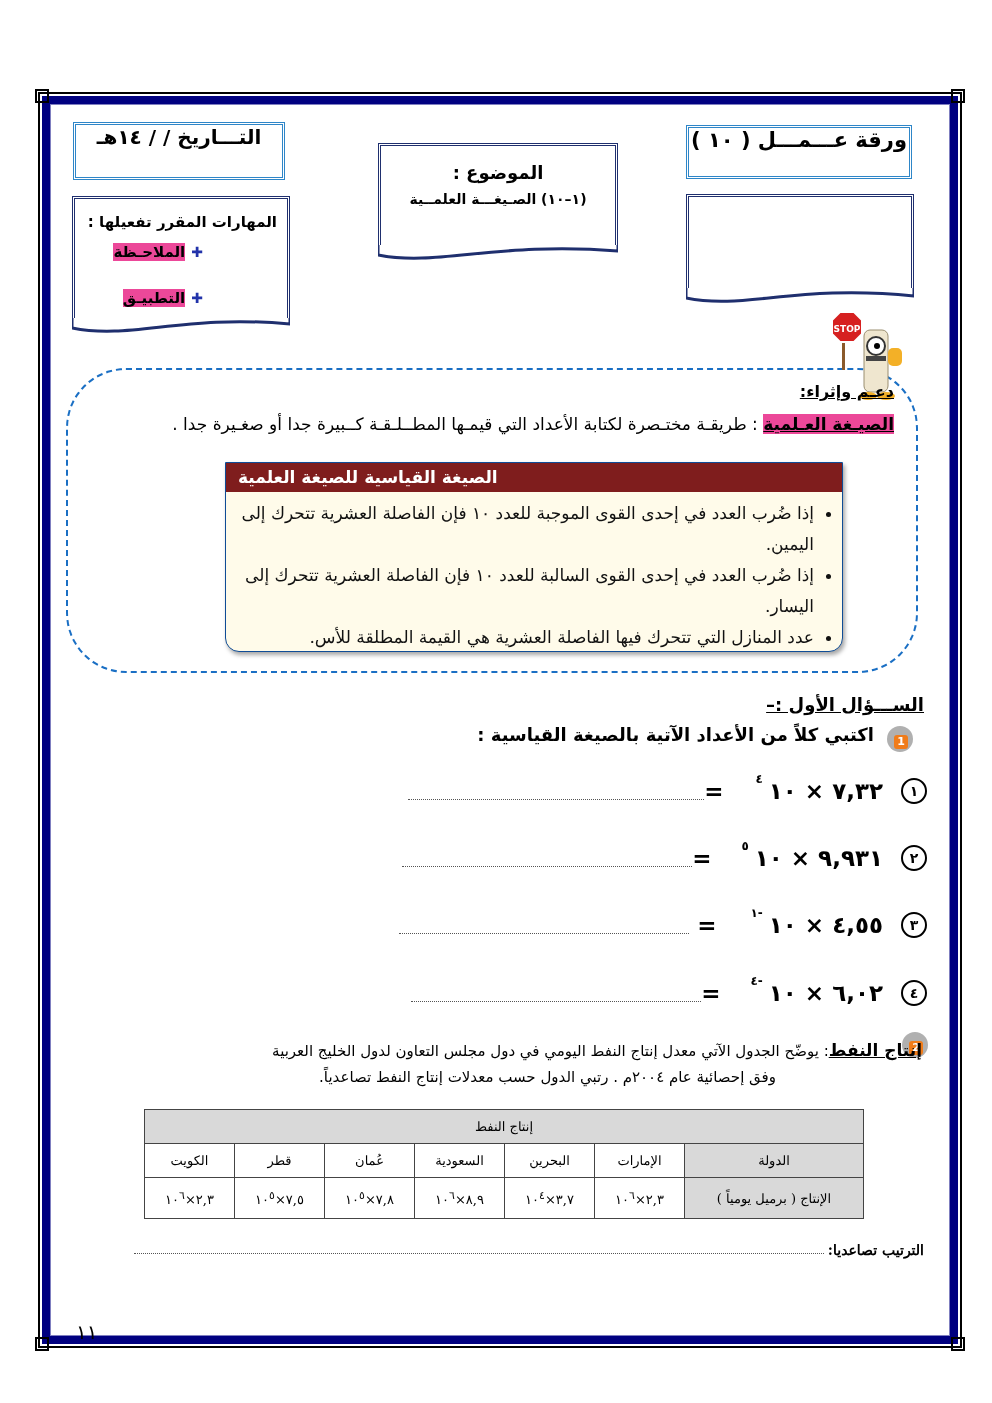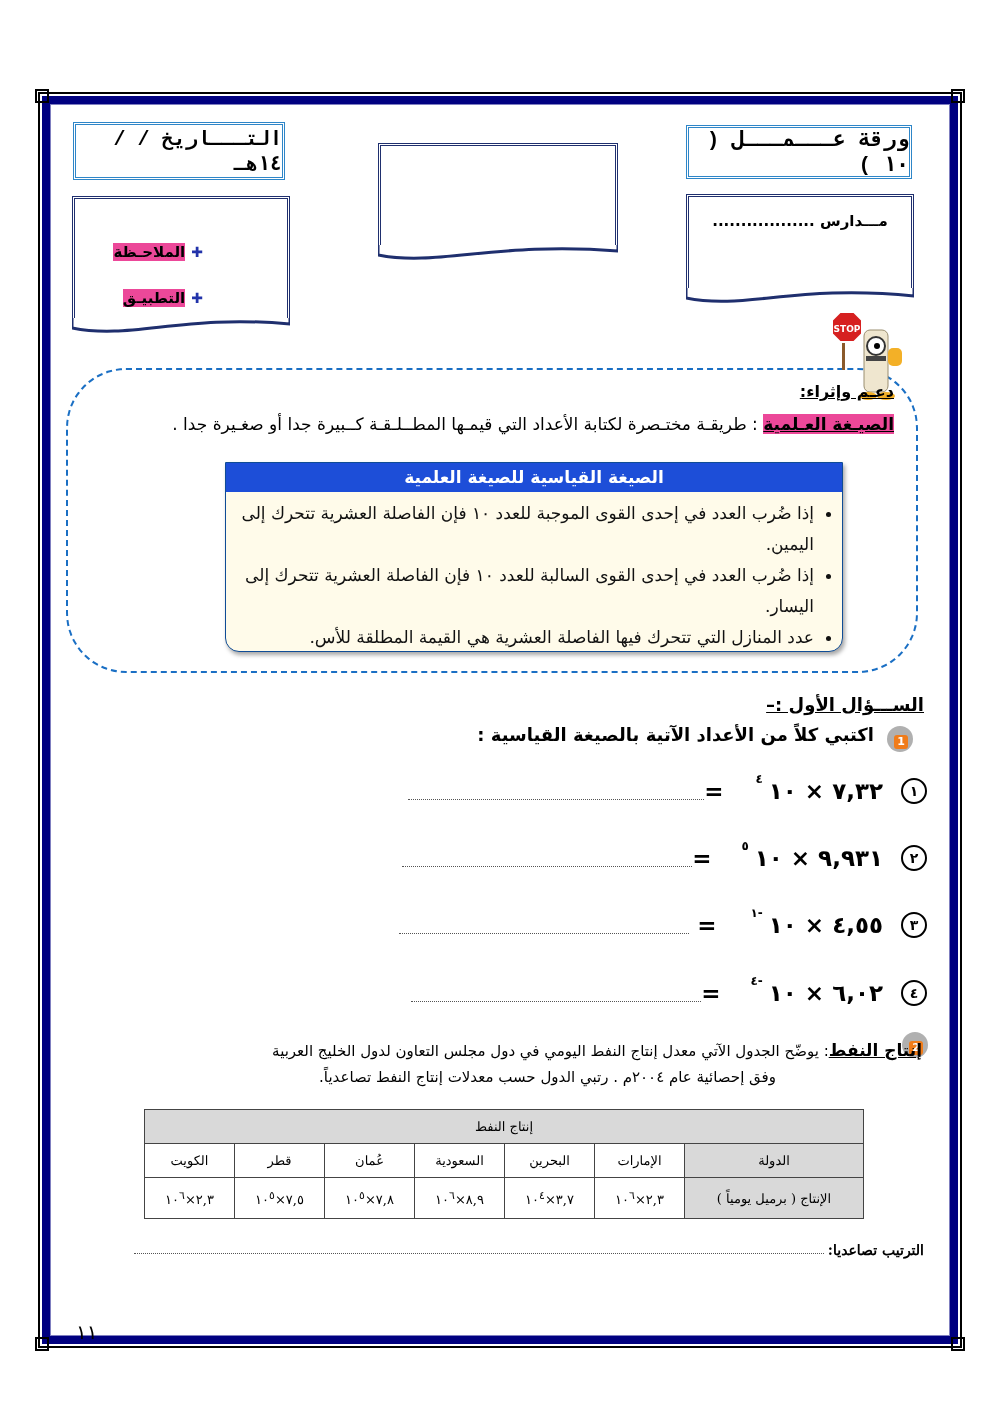--- a/index.html
+++ b/index.html
@@ -7,35 +7,35 @@
          font-family:"DejaVu Sans", sans-serif; color:#000; }
   .abs { position:absolute; }
 
   
   .frame-outer { left:38px; top:92px; width:924px; height:1256px; border:2px solid #000; box-sizing:border-box; }
   .frame-navy { left:42px; top:96px; width:916px; height:1248px; border:8px solid #000080; box-sizing:border-box; }
   .frame-inner { left:50px; top:104px; width:900px; height:1232px; border:1px solid #7f7fc0; box-sizing:border-box; }
   .corner { width:14px; height:14px; border:2px solid #000; box-sizing:border-box; background:transparent; }
 
   
-  .box-blue { border:3px double #2e86c8; box-sizing:border-box; background:#fff; display:flex; align-items:center; justify-content:center;font-family:Liberation Mono, monospace; }
+  .box-blue { border:3px double #2e86c8; box-sizing:border-box; background:#fff; display:flex; justify-content:center; }
   .wave-box { border:3px double #1f2f6e; border-bottom:none; box-sizing:border-box; background:#fff; }
   .wave-bottom { position:absolute; left:-3px; right:-3px; bottom:-14px; height:22px; }
   .hdr-title { font-weight:bold; font-size:21px; direction:rtl; }
 
   .rtl { direction:rtl; text-align:right; }
   .hl { background:#ec4899; }
   .ul { text-decoration:underline; }
 
   
   .enrich { left:66px; top:368px; width:852px; height:305px; border:2px dashed #1a6fc4; border-radius:60px; box-sizing:border-box; }
 
   
   .concept { left:225px; top:462px; width:618px; height:190px; background:#fffbea; border:1.5px solid #0f4c96; border-radius:0 0 14px 14px; box-sizing:border-box; box-shadow:2px 3px 4px rgba(0,0,0,.35); overflow:hidden; }
-  .concept-head { background:#1d4ed8; color:#fff; font-weight:bold; font-size:17px; direction:rtl; text-align:center; padding:4px 12px 5px; }
+  .concept-head { background:#7f1d1d; color:#fff; font-weight:bold; font-size:17px; direction:rtl; text-align:left; padding:4px 12px 5px; }
   .concept ul { margin:6px 0 0 0; padding:0 28px 0 10px; direction:rtl; list-style:disc; font-family:"DejaVu Serif", serif; font-size:17px; line-height:31px; color:#111; }
 
   .q-row { position:absolute; right:65px; direction:rtl; display:flex; align-items:center; font-weight:bold; font-size:23px; }
   .circ { display:inline-flex; width:22px; height:22px; border:2px solid #000; border-radius:50%; align-items:center; justify-content:center; font-size:14px; margin-left:18px; }
   .sup { font-size:12px; position:relative; top:-12px; margin-right:6px; }
   .dots { border-bottom:1px dotted #555; display:inline-block; height:1px; }
 
   table.oil { border-collapse:collapse; direction:rtl; font-family:"DejaVu Serif", serif; font-size:13px; }
   table.oil td { border:1px solid #444; text-align:center; height:31px; }
   .gray { background:#d9d9d9; }
@@ -53,38 +53,42 @@
 <div class="abs corner" style="left:951px;top:89px;"></div>
 <div class="abs corner" style="left:35px;top:1337px;"></div>
 <div class="abs corner" style="left:951px;top:1337px;"></div>
 
 <div class="abs box-blue" style="left:686px;top:125px;width:226px;height:54px;">
   <span class="hdr-title">ورقة عـــمـــل ( ١٠ )</span>
 </div>
 
 <div class="abs wave-box" style="left:686px;top:194px;width:228px;height:100px;">
   <div class="rtl" style="text-align:center;font-weight:bold;font-size:15px;line-height:28px;padding-top:10px;">
-    <div>مـــدارس ..................</div>
   </div>
   <svg class="wave-bottom" viewBox="0 0 228 22" preserveAspectRatio="none">
     <path d="M0,2 L0,12 C60,24 110,-2 228,10 L228,2" fill="#fff" stroke="#1f2f6e" stroke-width="3"></path>
   </svg>
 </div>
 
 <div class="abs wave-box" style="left:378px;top:143px;width:240px;height:108px;">
+  <div class="rtl" style="text-align:center;font-weight:bold;padding-top:16px;">
+    <div style="font-size:18px;">الموضوع :</div>
+    <div style="font-size:14px;margin-top:8px;">(١–١٠) الصـيغـــة العلمــية</div>
+  </div>
   <svg class="wave-bottom" viewBox="0 0 240 22" preserveAspectRatio="none">
     <path d="M0,2 L0,12 C60,24 120,-2 240,8 L240,2" fill="#fff" stroke="#1f2f6e" stroke-width="3"></path>
   </svg>
 </div>
 
 <div class="abs box-blue" style="left:73px;top:122px;width:212px;height:58px;">
   <span class="hdr-title" style="font-size:20px;">التـــاريخ  /  /  ١٤هـ</span>
 </div>
 
 <div class="abs wave-box" style="left:72px;top:196px;width:218px;height:128px;">
+  <div class="rtl" style="font-weight:bold;font-size:15px;padding:14px 10px 0 0;">المهارات المقرر تفعيلها :</div>
   <div class="rtl" style="position:absolute;right:84px;top:44px;display:flex;align-items:center;font-weight:bold;font-size:15px;">
     <span style="color:#2233aa;margin-left:6px;font-size:14px;">✚</span>
     <span class="hl">الملاحـظة</span>
   </div>
   <div class="rtl" style="position:absolute;right:84px;top:90px;display:flex;align-items:center;font-weight:bold;font-size:15px;">
     <span style="color:#2233aa;margin-left:6px;font-size:14px;">✚</span>
     <span class="hl">التطبيـق</span>
   </div>
   <svg class="wave-bottom" viewBox="0 0 218 22" preserveAspectRatio="none">
     <path d="M0,2 L0,12 C60,24 110,-2 218,8 L218,2" fill="#fff" stroke="#1f2f6e" stroke-width="3"></path>

